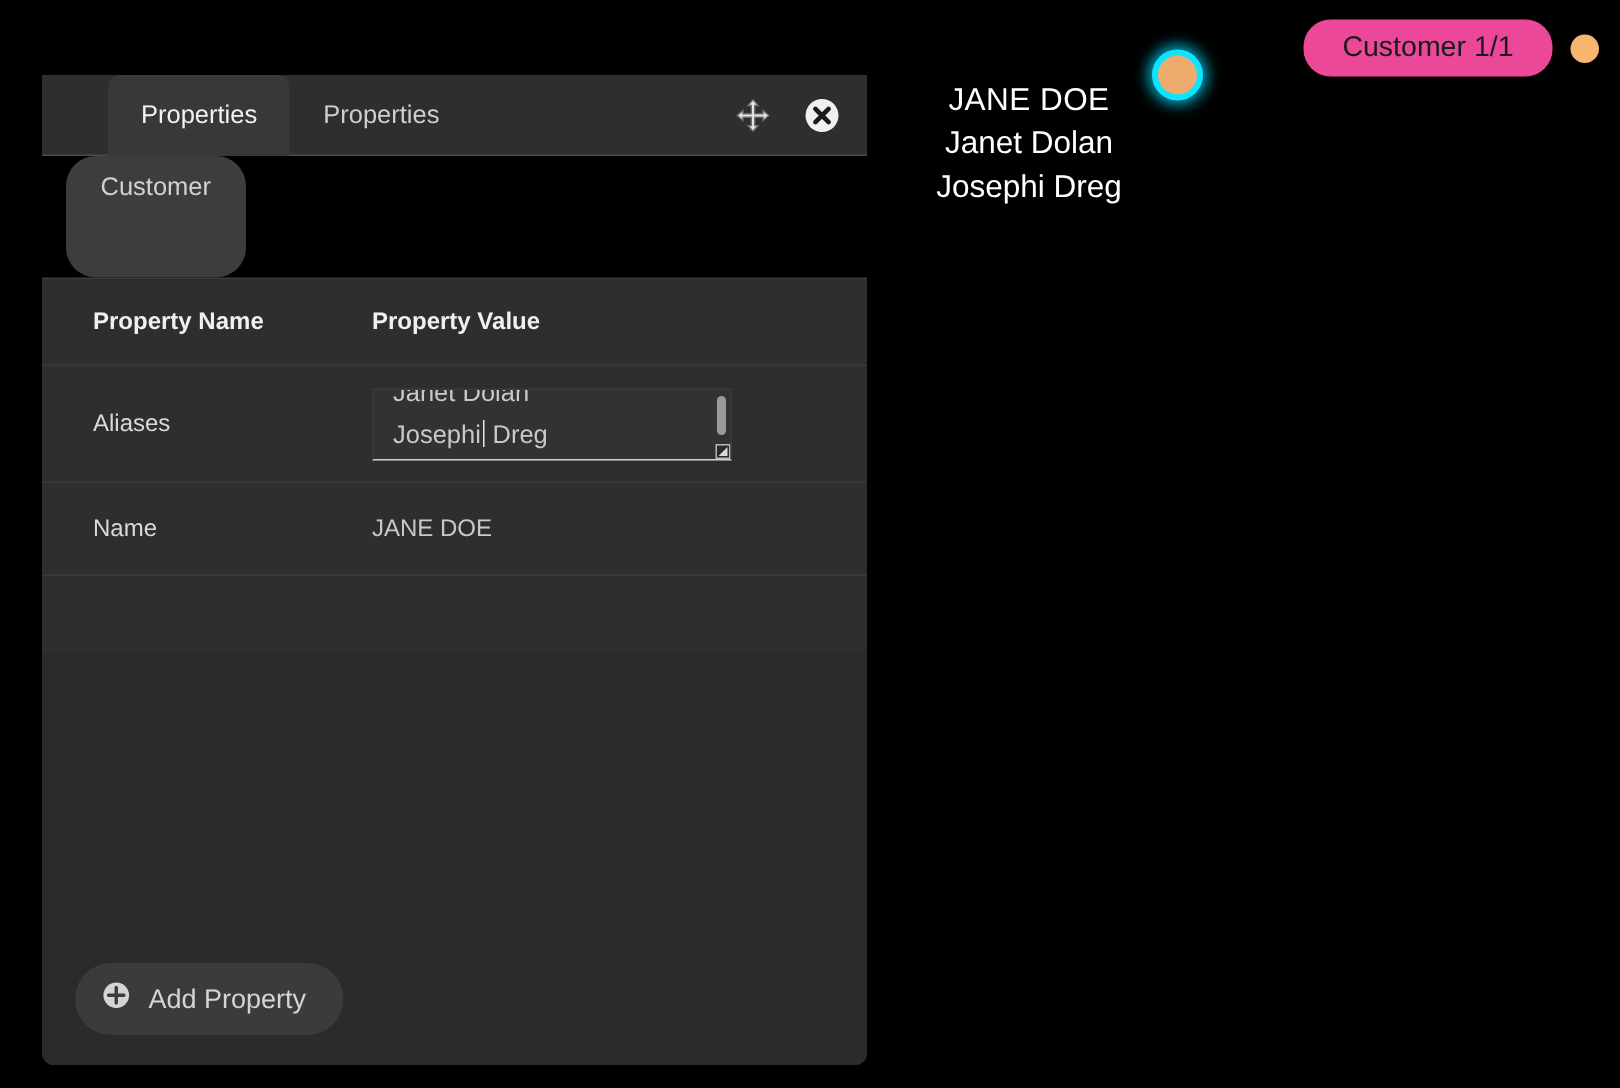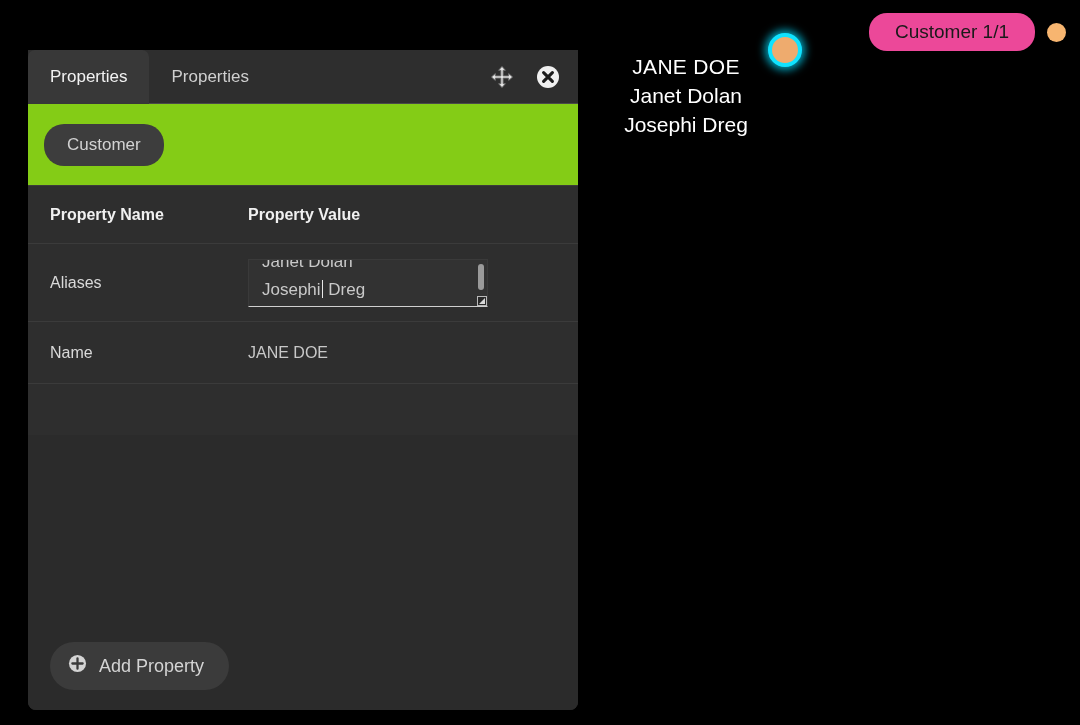--- a/index.html
+++ b/index.html
@@ -19,20 +19,21 @@
     border-radius: 2px 2px 8px 8px;
   }
 
   .tabbar {
     position: relative;
     height: 54px;
     background: #2e2e2e;
     border-bottom: 1px solid #4a4a4a;
     display: flex;
     align-items: stretch;
+    padding-left: 44px;
   }
   .tab {
     display: flex; align-items: center;
     padding: 0 22px;
     font-size: 17px;
     color: #cfcfcf;
     cursor: pointer;
     position: relative;
   }
   .tab.active {
@@ -45,23 +46,23 @@
   .tab-icons {
     margin-left: auto;
     display: flex; align-items: center; gap: 22px;
     padding-right: 18px;
   }
   .icon-btn { cursor: pointer; display: flex; align-items: center; justify-content: center; }
 
   
   .chip-zone {
     height: 82px;
-    display: flex; align-items: center;
+    display: flex; 
     padding-left: 16px;
-    background: #84cc16;
+    background: #000000;
     border-bottom: 1px solid #3b3b3b;
   }
   .chip {
     background: #3d3d3d;
     color: #d2d2d2;
     font-size: 17px;
     padding: 11px 23px;
     border-radius: 20px;
     cursor: pointer;
   }
@@ -70,21 +71,21 @@
   .ptable { background: #2e2e2e; }
   .prow {
     display: flex;
     border-bottom: 1px solid #3b3b3b;
     min-height: 56px;
     align-items: center;
   }
   .prow.header { min-height: 58px; }
   .pname {
     width: 220px;
-    padding-left: 22px;
+    padding-left: 34px;
     font-size: 16px;
     color: #d9d9d9;
   }
   .prow.header .pname,
   .prow.header .pval { font-weight: bold; color: #f0f0f0; font-size: 16px; }
   .pval {
     flex: 1;
     font-size: 16px;
     color: #c8c8c8;
     padding-right: 5px;

